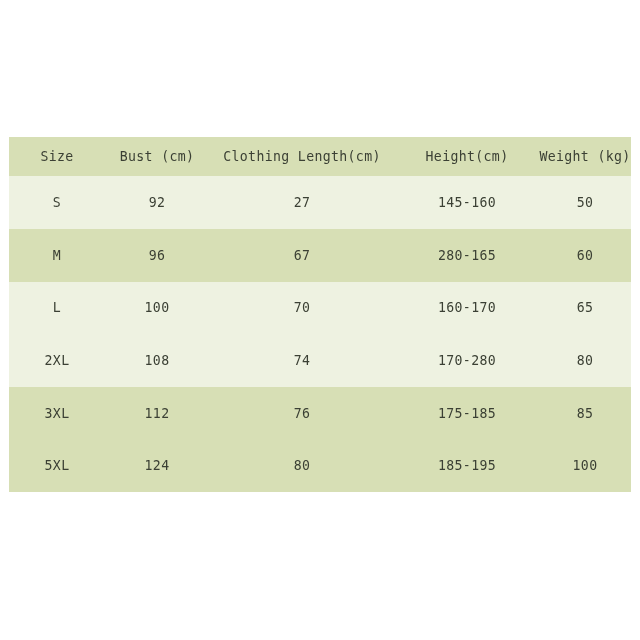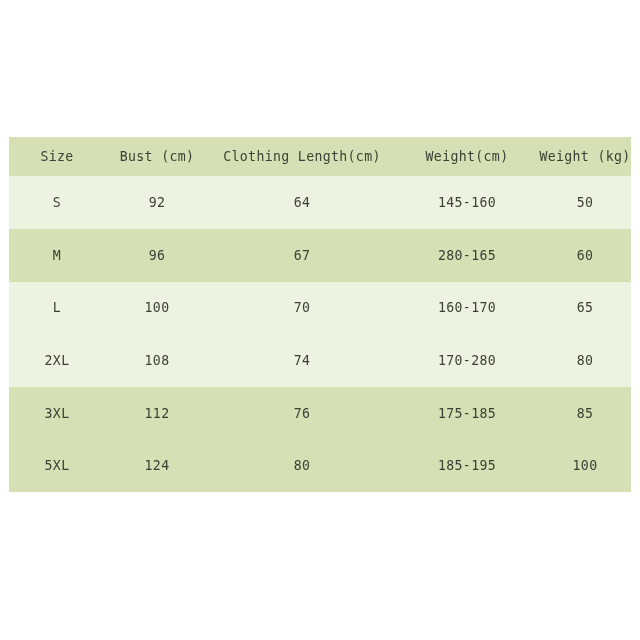--- a/index.html
+++ b/index.html
@@ -85,29 +85,29 @@
       <col class="c-bust">
       <col class="c-length">
       <col class="c-height">
       <col class="c-weight">
     </colgroup>
     <thead>
       <tr class="row-dark">
         <th class="cell-size">Size</th>
         <th class="cell-bust">Bust (cm)</th>
         <th class="cell-length">Clothing Length(cm)</th>
-        <th class="cell-height">Weight(cm)</th>
+        <th class="cell-height">Height(cm)</th>
         <th class="cell-weight">Weight (kg)</th>
       </tr>
     </thead>
     <tbody>
       <tr class="row-light">
         <td class="cell-size">S</td>
         <td class="cell-bust">92</td>
-        <td class="cell-length">64</td>
+        <td class="cell-length">27</td>
         <td class="cell-height">145-160</td>
         <td class="cell-weight">50</td>
       </tr>
       <tr class="row-dark">
         <td class="cell-size">M</td>
         <td class="cell-bust">96</td>
         <td class="cell-length">67</td>
         <td class="cell-height">280-165</td>
         <td class="cell-weight">60</td>
       </tr>

